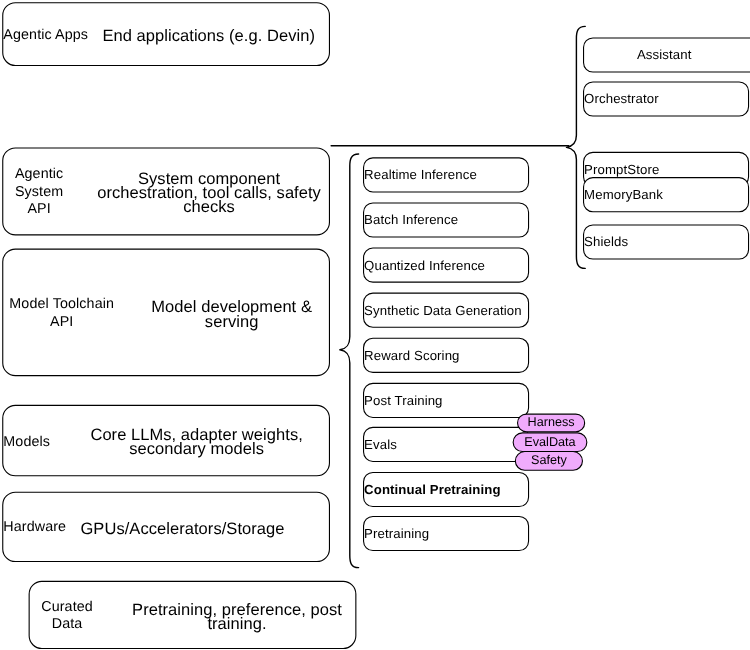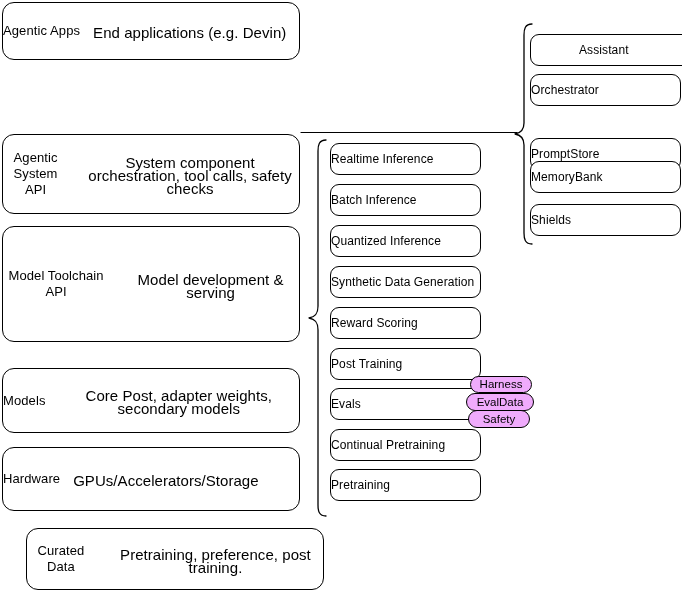--- a/index.html
+++ b/index.html
@@ -98,21 +98,21 @@
     <div class="layer-sub">System component orchestration, tool calls, safety checks</div>
   </div>
 
   <div class="node" style="left:2px; top:226px; width:298px; height:116px;">
     <div class="layer-title">Model Toolchain API</div>
     <div class="layer-sub">Model development &amp; serving</div>
   </div>
 
   <div class="node" style="left:2px; top:368px; width:298px; height:65px;">
     <div class="layer-title">Models</div>
-    <div class="layer-sub">Core Post, adapter weights, secondary models</div>
+    <div class="layer-sub">Core LLMs, adapter weights, secondary models</div>
   </div>
 
   <div class="node" style="left:2px; top:447px; width:298px; height:64px;">
     <div class="layer-title">Hardware</div>
     <div class="layer-sub">GPUs/Accelerators/Storage</div>
   </div>
 
   <div class="node" style="left:2px; top:528px; width:298px; height:62px;margin-left:24px;">
     <div class="layer-title">Curated Data</div>
     <div class="layer-sub">Pretraining, preference, post training.</div>
@@ -146,21 +146,21 @@
   </div>
   <div class="node mid-node" style="left:330px; top:307px; width:151px; height:32px;">
     <div class="cap">Reward Scoring</div>
   </div>
   <div class="node mid-node" style="left:330px; top:348px; width:151px; height:32px;">
     <div class="cap">Post Training</div>
   </div>
   <div class="node mid-node" style="left:330px; top:388px; width:151px; height:32px;">
     <div class="cap">Evals</div>
   </div>
-  <div class="node mid-node" style="left:330px; top:429px; width:151px; height:32px;">
+  <div class="node mid-node" style="left:330px; top:429px; width:151px; height:32px;font-weight:bold;">
     <div class="cap">Continual Pretraining</div>
   </div>
   <div class="node mid-node" style="left:330px; top:469px; width:151px; height:32px;">
     <div class="cap">Pretraining</div>
   </div>
 
   <div class="pill" style="left:470px; top:376px; width:62px; height:17px;">
     <span>Harness</span>
   </div>
   <div class="pill" style="left:466px; top:393px; width:68px; height:18px;">

